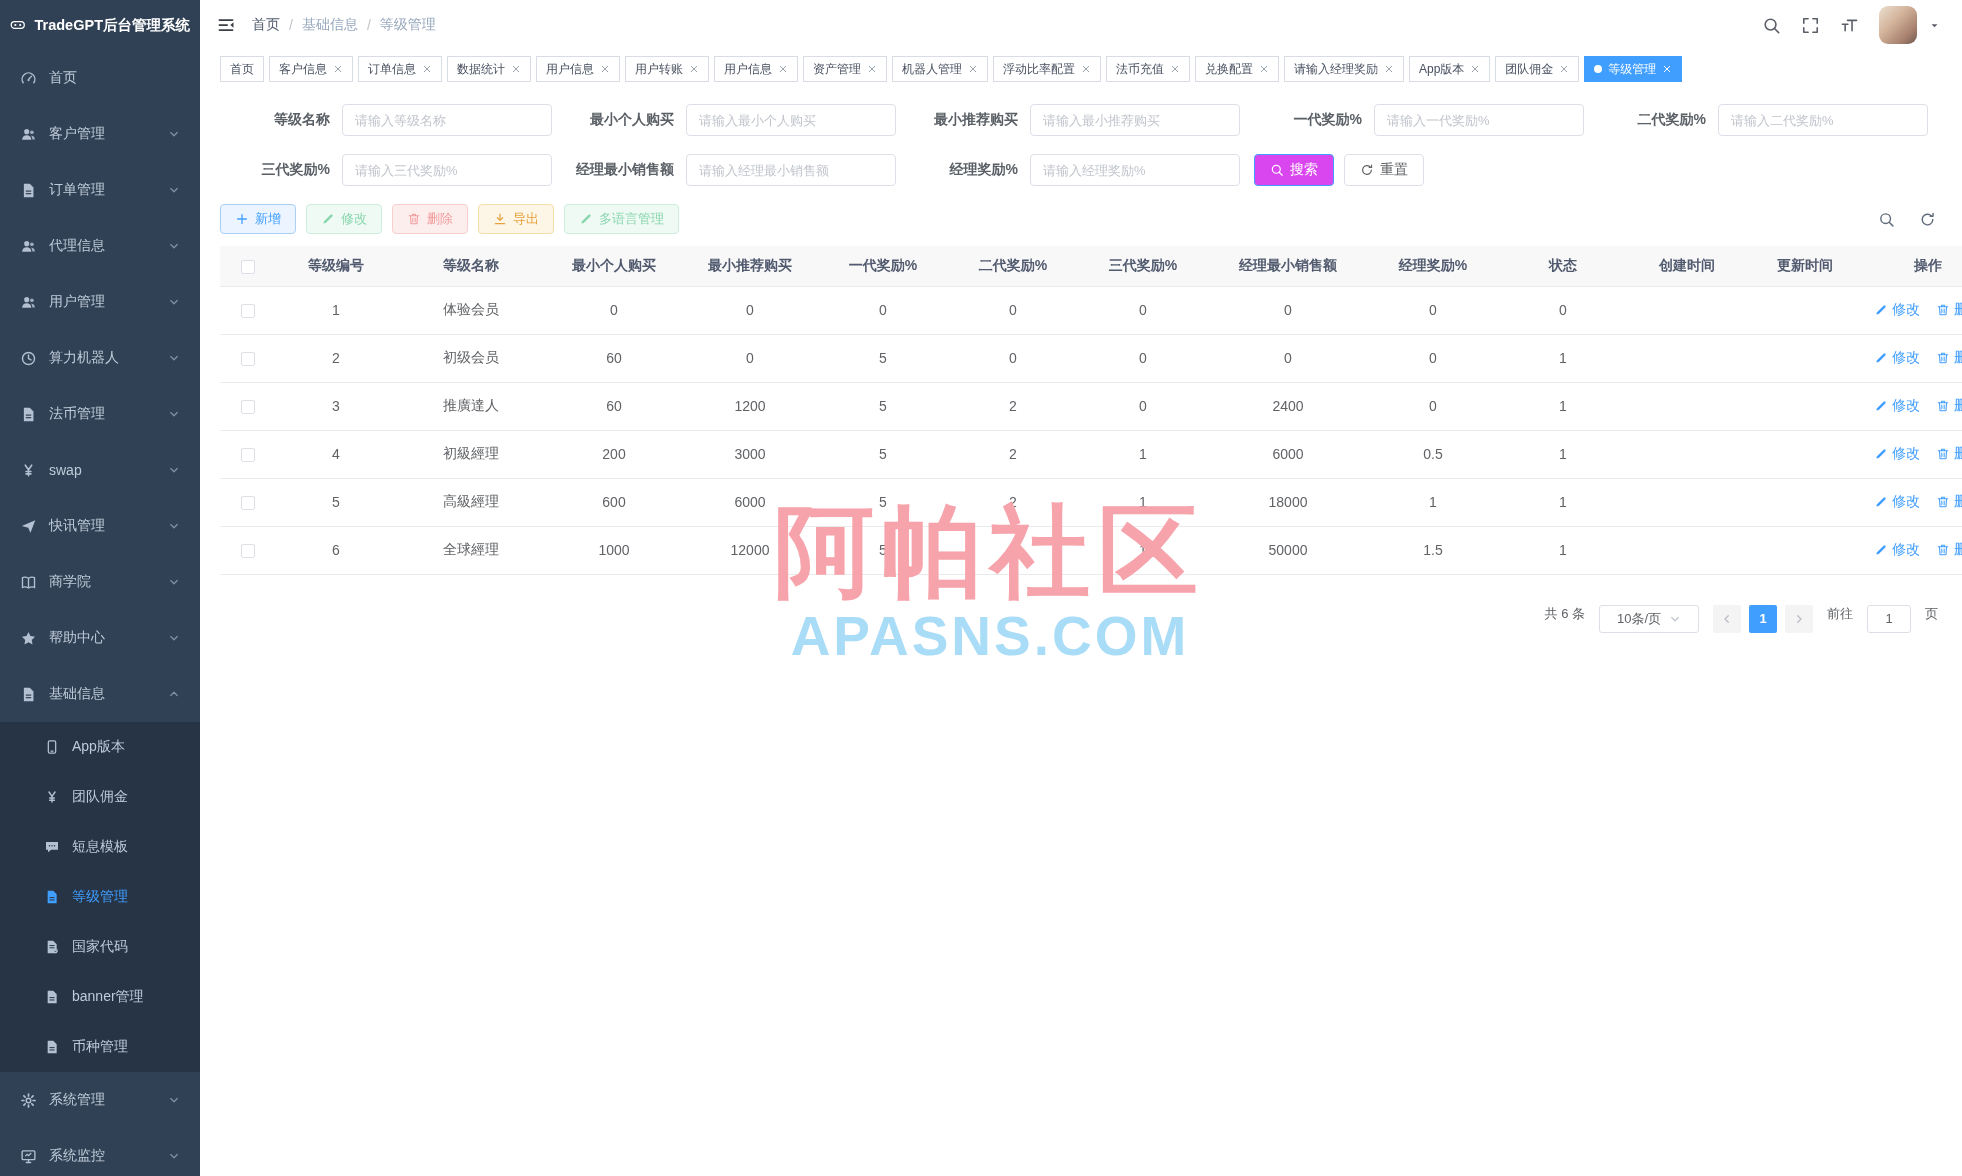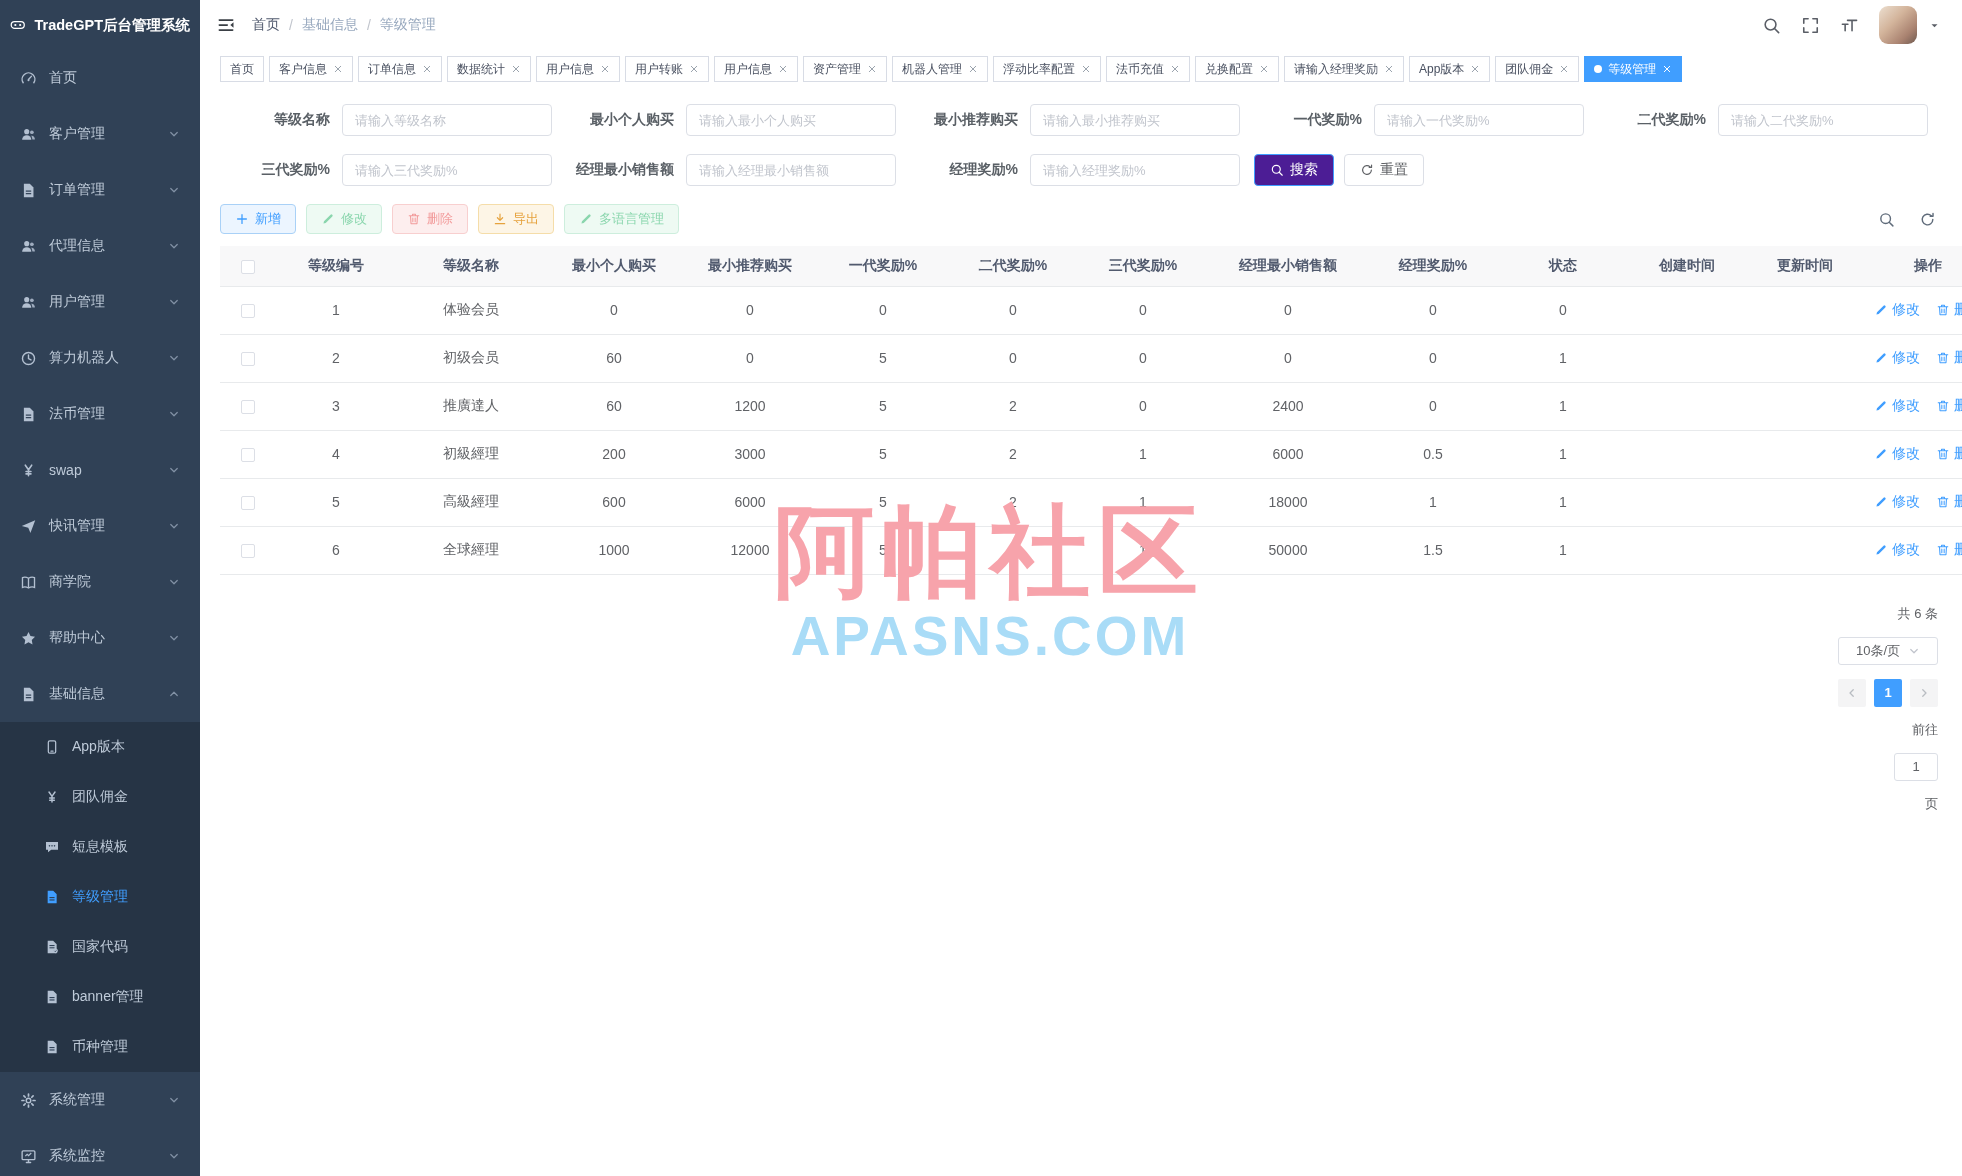--- a/index.html
+++ b/index.html
@@ -48,21 +48,21 @@
   .content { flex:1; padding:14px 20px 0; position:relative; background:#fff; }
   .filter-row { display:flex; align-items:center; margin-bottom:18px; }
   .filter-field { width:344px; min-width:344px; display:flex; align-items:center; }
   .f-label { width:122px; text-align:right; padding-right:12px; font-weight:600; color:#5a6066; white-space:nowrap; }
   .f-input { width:210px; height:32px; border:1px solid #dcdfe6; border-radius:4px; padding:0 12px;
     font-size:13px; color:#be185d; outline:none; font-family:inherit; }
   .f-input::placeholder { color:#c0c4cc; }
   .filter-actions { display:flex; gap:10px; margin-left:2px; }
   .btn { height:32px; border-radius:4px; font-size:14px; display:inline-flex; align-items:center; gap:6px;
     padding:0 15px; cursor:pointer; font-family:inherit; }
-  .btn.primary { background:#4c1d95; border:1px solid #409eff; color:#fff; }
+  .btn.primary { background:#d946ef; border:1px solid #409eff; color:#fff; }
   .btn.plain { background:#fff; border:1px solid #dcdfe6; color:#606266; }
   .btn-ic { width:14px; height:14px; }
 
   .toolbar { display:flex; align-items:center; margin:2px 0 12px; }
   .tbtn { height:30px; padding:0 14px; border-radius:4px; font-size:13px; display:inline-flex; align-items:center;
     gap:6px; margin-right:10px; cursor:pointer; font-family:Liberation Sans, sans-serif; border:1px solid transparent; }
   .tbtn.primary { background:#ecf5ff; border-color:#a9d1f7; color:#409eff; }
   .tbtn.success { background:#eefaf3; border-color:#cdeedd; color:#8ad6ad; }
   .tbtn.danger  { background:#fdeeee; border-color:#f8cfcf; color:#f29b9b; }
   .tbtn.warning { background:#fdf5e6; border-color:#f5dda9; color:#e6a23c; }
@@ -73,22 +73,22 @@
   thead th { background:#f8f8f9; height:40px; font-size:14px; color:#515a6e; font-weight:600; text-align:center;
     border-bottom:1px solid #e8eaec; padding:0 4px; white-space:nowrap; overflow:hidden; }
   tbody td { height:48px; text-align:center; font-size:14px; color:#606266; border-bottom:1px solid #e8eaec;
     padding:0 4px; white-space:nowrap; overflow:hidden; background:#fff; }
   .checkbox { width:14px; height:14px; border:1px solid #dcdfe6; border-radius:2px; display:inline-block;
     background:#fff; vertical-align:middle; cursor:pointer; }
   .op-link { color:#409eff; display:inline-flex; align-items:center; gap:4px; cursor:pointer; }
   .op-link + .op-link { margin-left:16px; }
   .op-ic { width:14px; height:14px; }
 
-  .pagination { display:flex; align-items:flex-end; justify-content:flex-end; gap:14px; margin-top:30px;
-    font-size:13px; color:#606266; padding-right:4px;flex-direction:column; }
+  .pagination { display:flex; align-items:flex-start; justify-content:flex-end; gap:14px; margin-top:30px;
+    font-size:13px; color:#606266; padding-right:4px; }
   .page-size { width:100px; height:28px; border:1px solid #dcdfe6; border-radius:3px; display:flex; align-items:center;
     justify-content:center; gap:8px; cursor:pointer; }
   .page-size .icon { width:12px; height:12px; color:#c0c4cc; }
   .pager { display:flex; gap:8px; align-items:center; }
   .pg-btn { min-width:28px; height:28px; border:none; border-radius:2px; background:#f4f4f5; color:#606266;
     display:inline-flex; align-items:center; justify-content:center; font-size:13px; cursor:pointer; font-family:inherit; }
   .pg-btn .icon { width:12px; height:12px; color:#b8bcc2; }
   .pg-btn.current { background:#409eff; color:#fff; font-weight:600; }
   .goto-input { width:44px; height:28px; border:1px solid #dcdfe6; border-radius:3px; text-align:center;
     font-size:13px; color:#606266; outline:none; font-family:inherit; }

